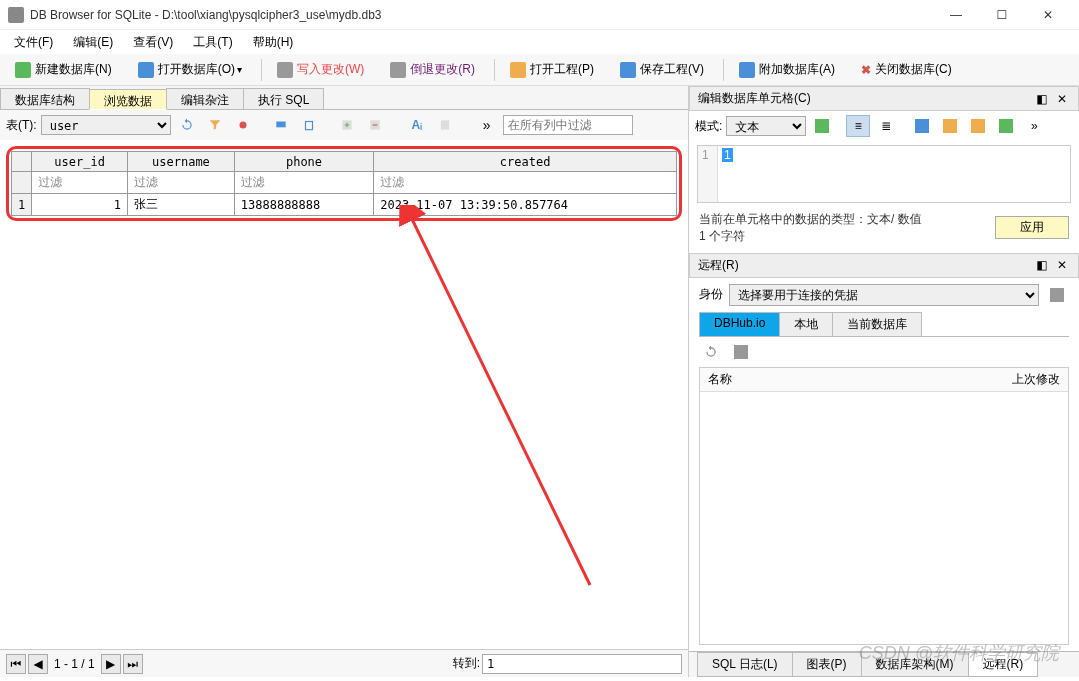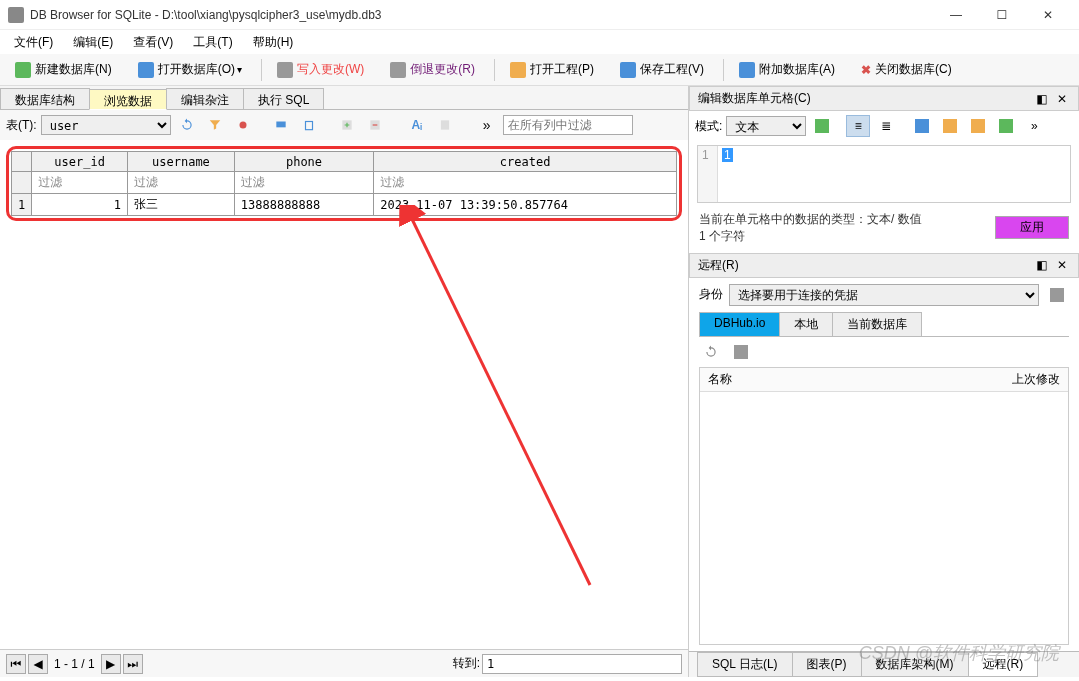--- a/index.html
+++ b/index.html
@@ -38,21 +38,21 @@
 .panel-title .spacer { flex: 1; }
 .panel-title .pbtn { width: 16px; height: 16px; display: inline-flex; align-items: center; justify-content: center; margin-left: 4px; }
 .mode-bar { display: flex; align-items: center; padding: 4px 6px; gap: 4px; }
 .mode-bar select { width: 80px; }
 .cell-text { margin: 4px 8px; border: 1px solid #ccc; height: 58px; font-family: monospace; display: flex; }
 .cell-text .gutter { width: 20px; background: #f5f5f5; border-right: 1px solid #ddd; padding: 2px 4px; color: #999; }
 .cell-text .content { padding: 2px 4px; }
 .sel { background: #3399ff; color: #fff; padding: 0 2px; }
 .info-row { display: flex; align-items: center; padding: 4px 10px; }
 .info-row .info { flex: 1; color: #333; line-height: 1.4; }
-.info-row button { padding: 2px 24px; border: 1px solid #aaa; background: #d946ef; }
+.info-row button { padding: 2px 24px; border: 1px solid #aaa; background: #fef9c3; }
 .remote-body { padding: 6px 10px; flex: 1; display: flex; flex-direction: column; }
 .ident-row { display: flex; align-items: center; gap: 6px; margin-bottom: 6px; }
 .ident-row select { flex: 1; height: 22px; }
 .remote-tabs { display: flex; border-bottom: 1px solid #bbb; }
 .remote-tab { padding: 3px 14px; border: 1px solid #bbb; border-bottom: none; background: #eee; margin-right: -1px; }
 .remote-tab.active { background: #0ea5e9; }
 .remote-toolbar { padding: 4px 0; display: flex; gap: 6px; }
 .remote-list { flex: 1; border: 1px solid #ccc; }
 .remote-list .hdr { display: flex; border-bottom: 1px solid #ddd; background: #fafafa; }
 .remote-list .hdr .c1 { flex: 1; padding: 3px 8px; }

